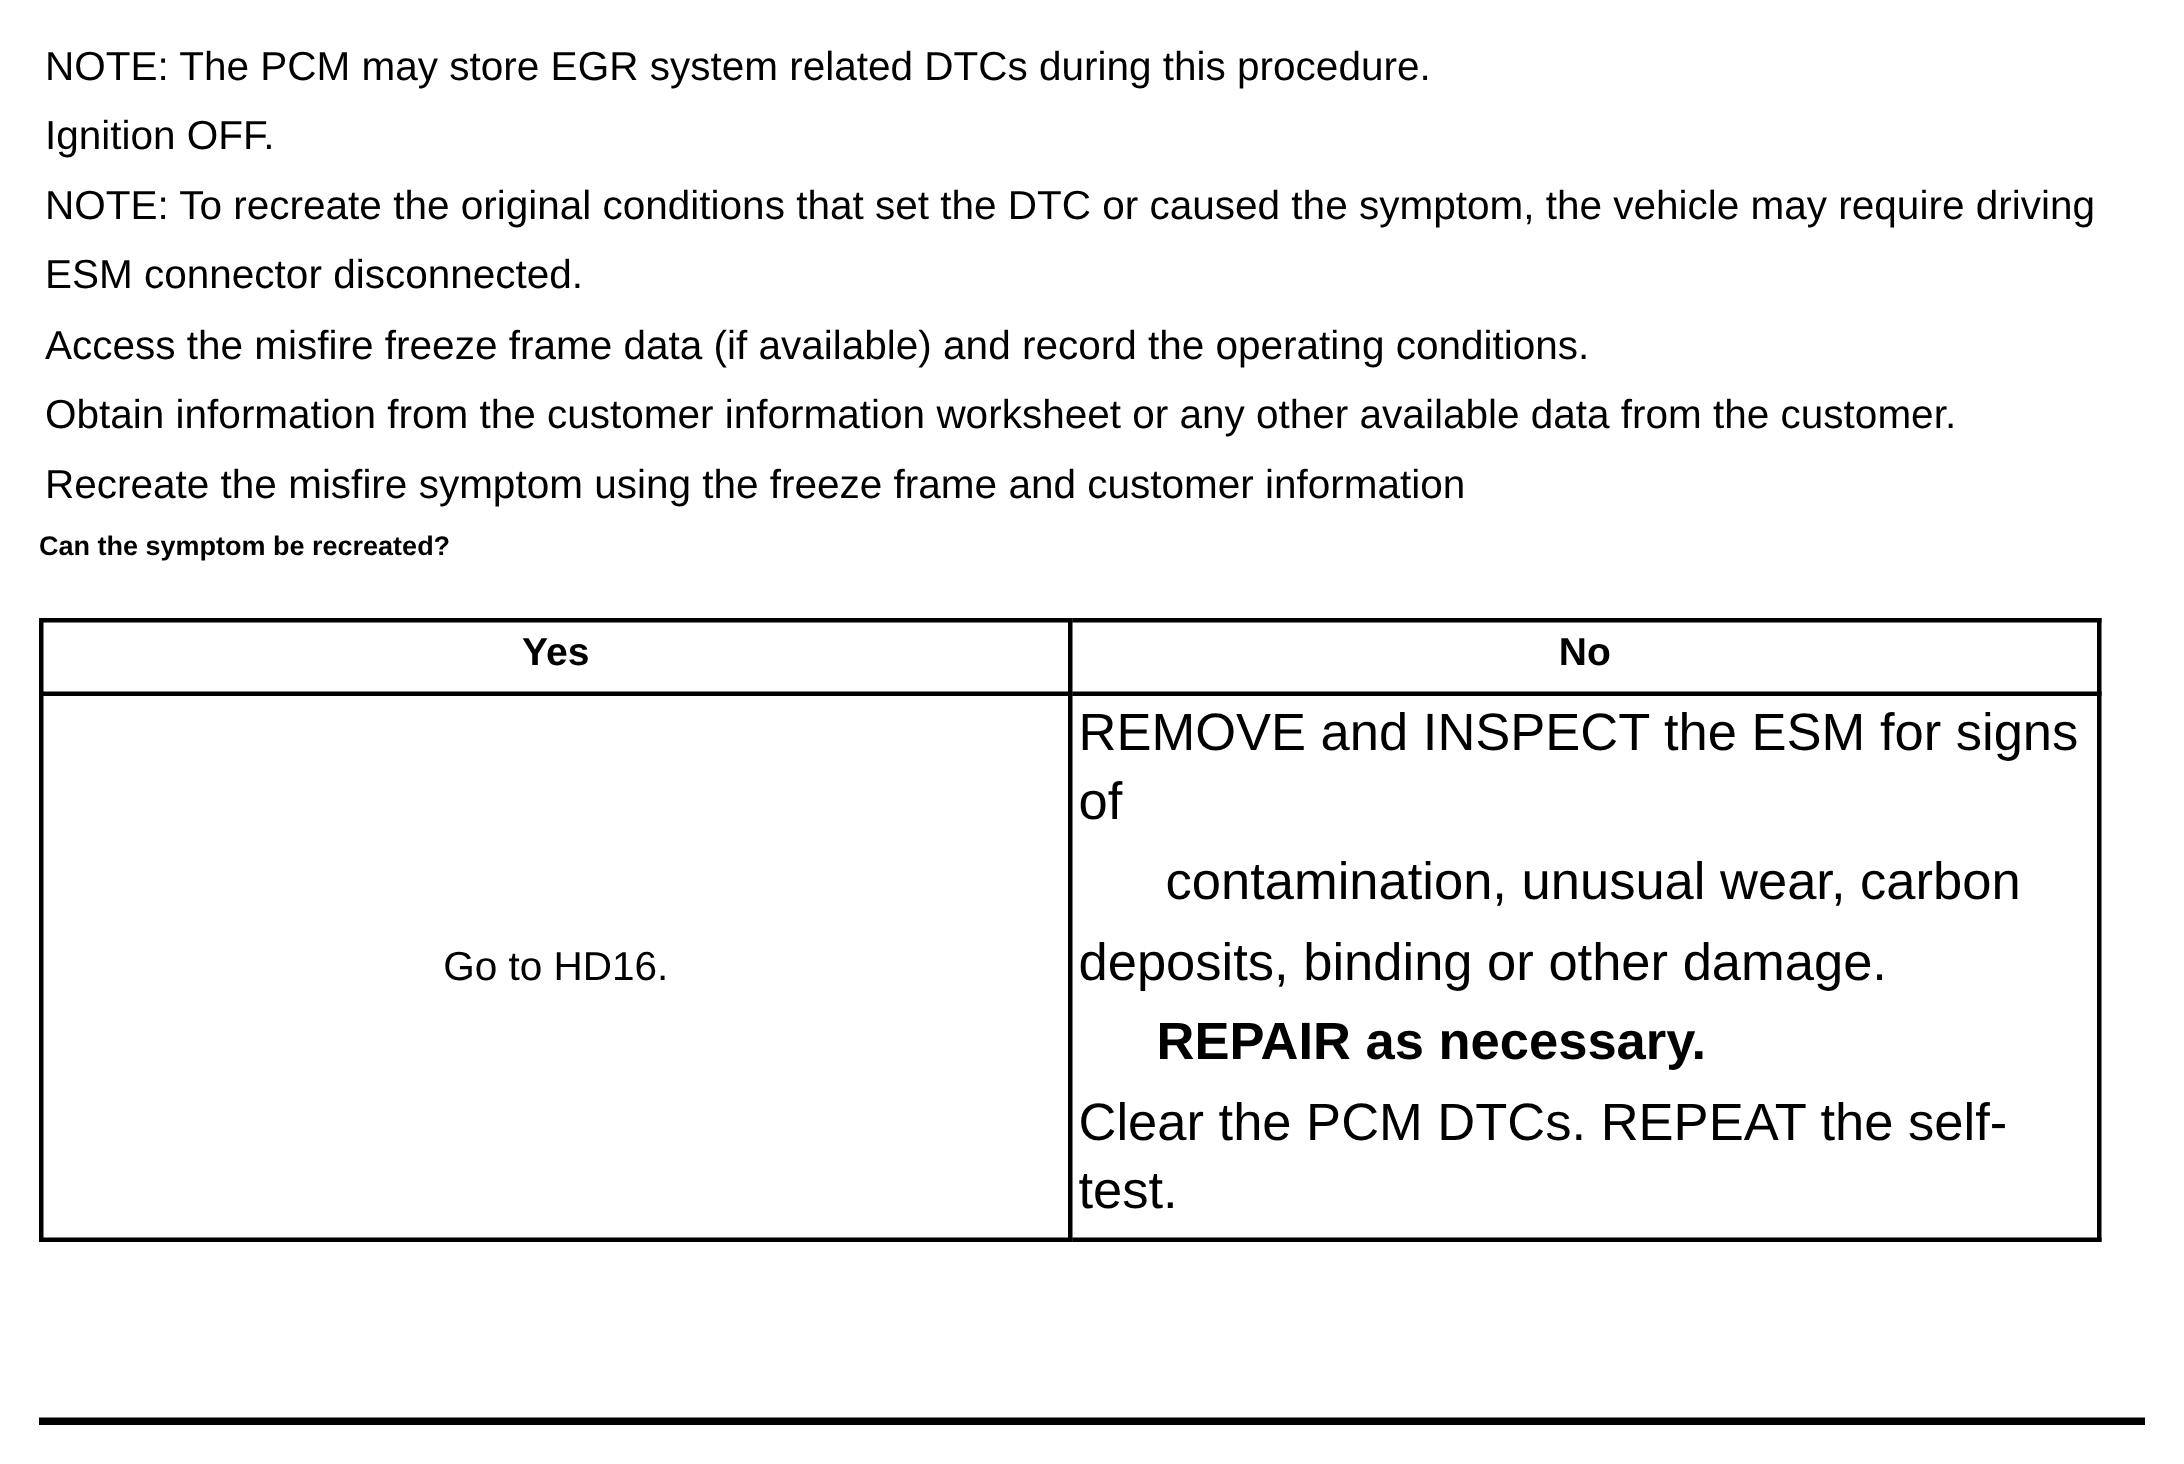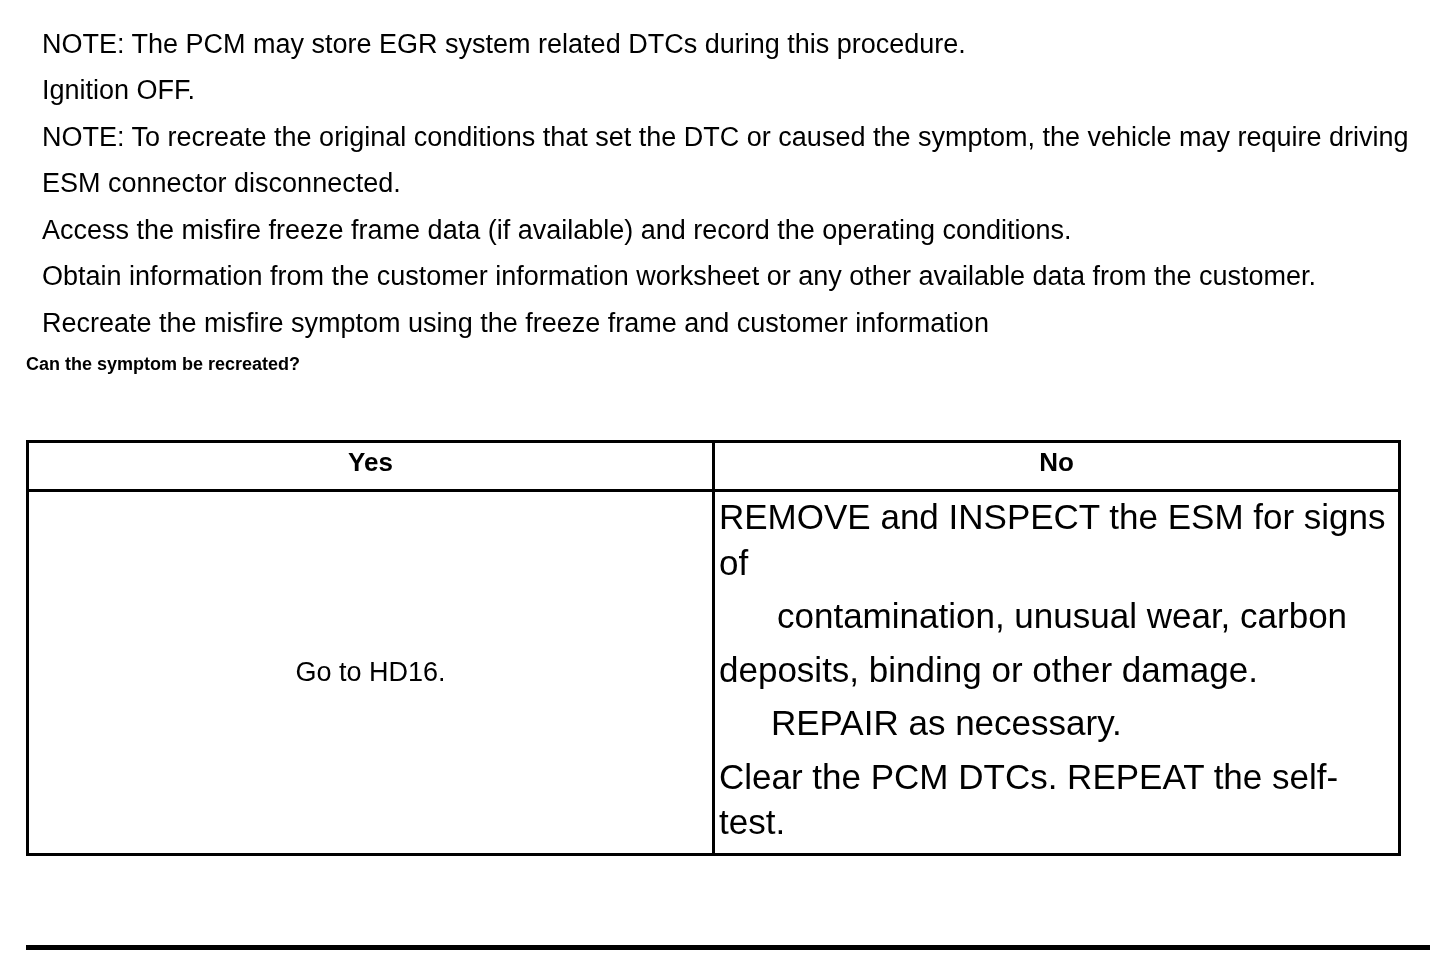--- a/index.html
+++ b/index.html
@@ -24,31 +24,31 @@
   .doc-title {
     font-size: 23px;
     font-weight: bold;
     letter-spacing: 0.1px;
     line-height: 1.2;
     margin: 0 0 16px 0;
   }
   .para {
     font-size: 27px;
     line-height: 1.35;
-    margin: 0 0 10px 16px;
+    margin: 0 0 10px 4px;
     max-width: 1380px;
   }
   .question {
     font-size: 18px;
     font-weight: bold;
     line-height: 1.3;
     margin: 12px 0 0 0;
   }
   .table-wrap {
-    margin-top: 64px;
+    margin-top: 36px;
   }
   table.decision {
     border-collapse: collapse;
     width: 1366px;
     table-layout: fixed;
   }
   table.decision th,
   table.decision td {
     border: 3px solid #000000;
     vertical-align: top;
@@ -85,20 +85,21 @@
   .cell-no p.center-ind {
     text-align: left;
   }
   .indent {
     display: inline-block;
     padding-left: 58px;
   }
   .indent2 {
     display: inline-block;
     padding-left: 52px;
+    font-weight: bold;
   }
   .bottom-rule {
     position: absolute;
     left: 26px;
     bottom: 26px;
     width: 1404px;
     height: 5px;
     background: #000000;
   }
 </style>

